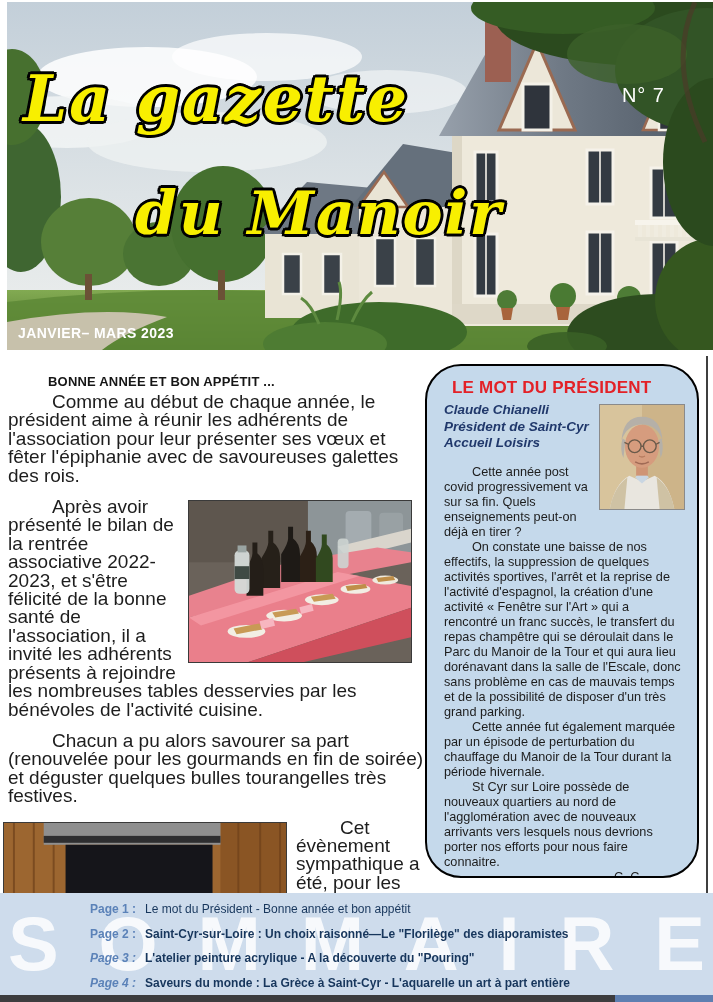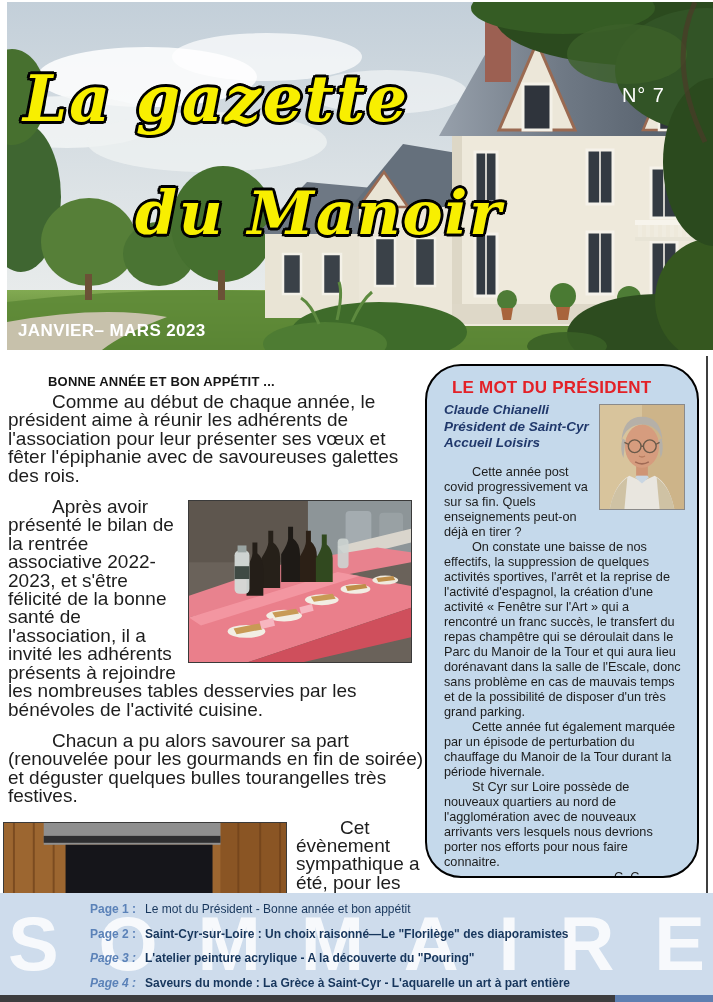--- a/index.html
+++ b/index.html
@@ -8,21 +8,21 @@
 
   
   .masthead{position:absolute;left:7px;top:2px;width:706px;height:348px;}
   .masthead svg{display:block;width:100%;height:100%;}
   .script-title{position:absolute;font-family:"DejaVu Serif",serif;font-style:italic;font-weight:700;
     color:#f8ef00;-webkit-text-stroke:4.5px #000;paint-order:stroke fill;letter-spacing:2px;white-space:nowrap;
     text-shadow:2px 2px 0 #000,-2px -2px 0 #000,2px -2px 0 #000,-2px 2px 0 #000,0 3px 0 #000,0 -3px 0 #000,3px 0 0 #000,-3px 0 0 #000;}
   #title1{left:16px;top:60px;font-size:63px;}
   #title2{left:128px;top:176px;font-size:60px;}
   .issue{position:absolute;right:48px;top:82px;color:#fff;font-size:20px;letter-spacing:1px;}
-  .date{position:absolute;left:11px;bottom:9px;color:#fff;font-weight:700;font-size:17px;letter-spacing:.4px;}
+  .date{position:absolute;left:11px;bottom:9px;color:#fff;font-weight:700;font-size:14px;letter-spacing:.4px;}
 
   
   .heading{position:absolute;left:8px;top:374px;font-size:13px;font-weight:700;color:#161616;letter-spacing:.2px;padding-left:40px;}
   .left-col{position:absolute;left:8px;top:393px;width:417px;font-size:19px;line-height:18.4px;color:#1d1d1d;}
   .left-col p{margin:0 0 13px;text-indent:44px;}
   .photo{border:1px solid #3a3a3a;box-sizing:border-box;overflow:hidden;background:#777;}
   .photo svg{display:block;width:100%;height:100%;}
   .food-photo{float:right;width:224px;height:163px;margin:2px 13px 6px 9px;}
   .p3{clear:right;}
   .hall-photo{float:left;width:284px;height:200px;margin:3px 9px 0 -5px;}

